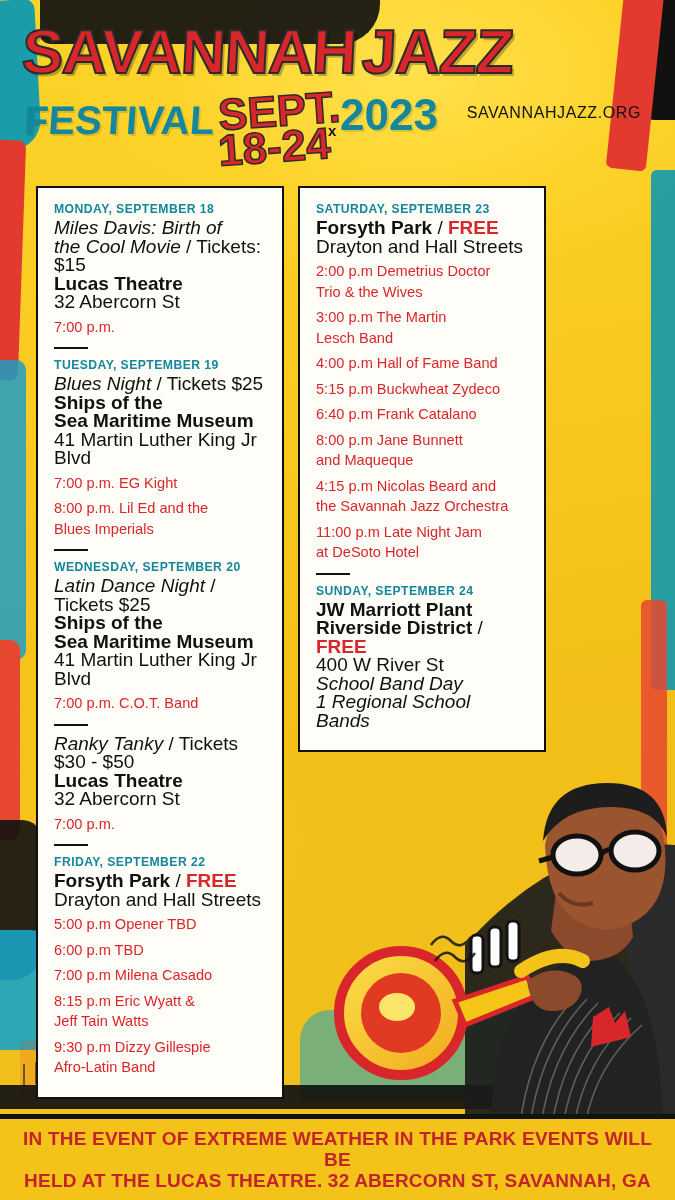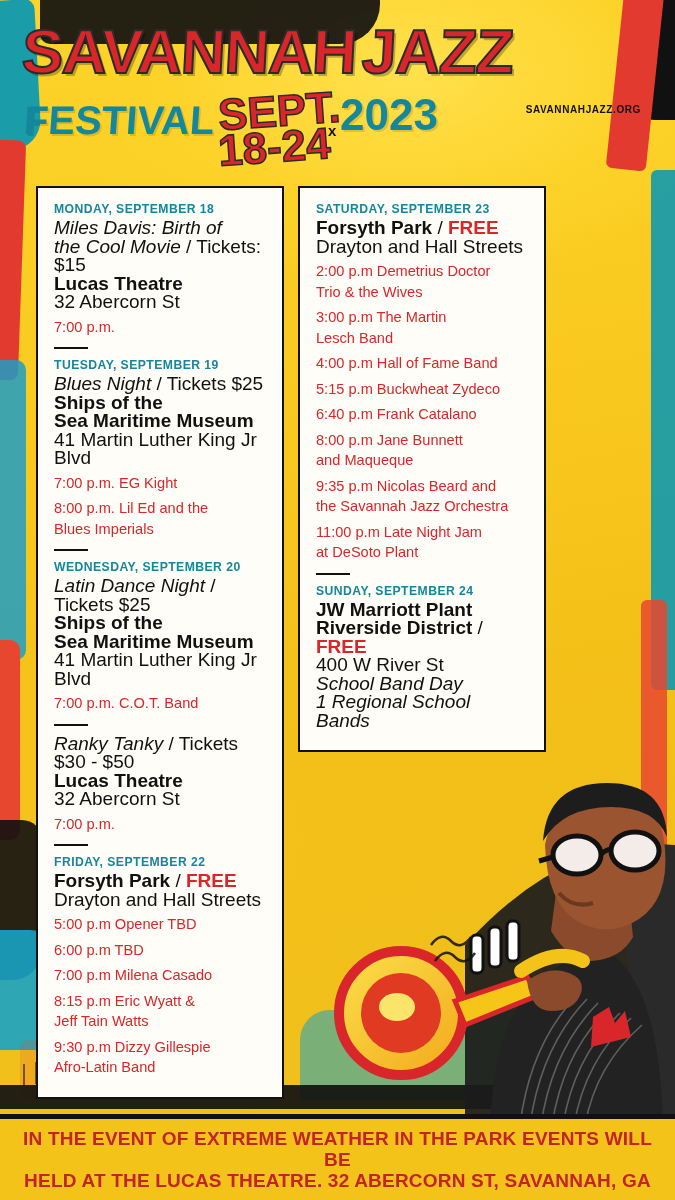--- a/index.html
+++ b/index.html
@@ -67,21 +67,21 @@
     -webkit-text-stroke: 1.5px #2b2b2b;
   }
   .year {
     position: absolute; left: 318px; top: -2px;
     color: #15879c; font-weight: 700; font-size: 44px;
     text-shadow: 2px 2px 0 rgba(0,0,0,.12);
   }
   .xmark { position:absolute; left: 306px; top: 30px; color:#111; font-size: 15px; font-weight:700;}
   .website {
     position: absolute; right: 16px; top: 12px;
-    color: #111; font-weight: 700; font-size: 10px; letter-spacing: .6px;
+    color: #111; font-weight: 400; font-size: 16px; letter-spacing: .6px;
   }
 
   
   .columns { position: relative; z-index: 5; display: flex; gap: 14px; padding: 14px 20px 0 36px; }
   .card {
     background: #fffdf7;
     border: 2px solid #111;
     padding: 14px 16px 16px 16px;
   }
   .col-left { width: 248px; }
@@ -216,24 +216,24 @@
           <div class="line">Drayton and Hall Streets</div>
           <div class="slot first">2:00 p.m Demetrius Doctor</div>
           <div class="slot slot-tight">Trio &amp; the Wives</div>
           <div class="slot">3:00 p.m The Martin</div>
           <div class="slot slot-tight">Lesch Band</div>
           <div class="slot">4:00 p.m Hall of Fame Band</div>
           <div class="slot">5:15 p.m Buckwheat Zydeco</div>
           <div class="slot">6:40 p.m Frank Catalano</div>
           <div class="slot">8:00 p.m Jane Bunnett</div>
           <div class="slot slot-tight">and Maqueque</div>
-          <div class="slot">9:35 p.m Nicolas Beard and</div>
+          <div class="slot">4:15 p.m Nicolas Beard and</div>
           <div class="slot slot-tight">the Savannah Jazz Orchestra</div>
           <div class="slot">11:00 p.m Late Night Jam</div>
-          <div class="slot slot-tight">at DeSoto Plant</div>
+          <div class="slot slot-tight">at DeSoto Hotel</div>
         </div>
         <div class="rule"></div>
         <div class="day">
           <div class="dayhead">SUNDAY, SEPTEMBER 24</div>
           <div class="line"><span class="bold">JW Marriott Plant</span></div>
           <div class="line"><span class="bold">Riverside District  </span><span>/ </span><span class="red bold">FREE</span></div>
           <div class="line">400 W River St</div>
           <div class="line"><span class="ital">School Band Day</span></div>
           <div class="line"><span class="ital">1 Regional School Bands</span></div>
         </div>

